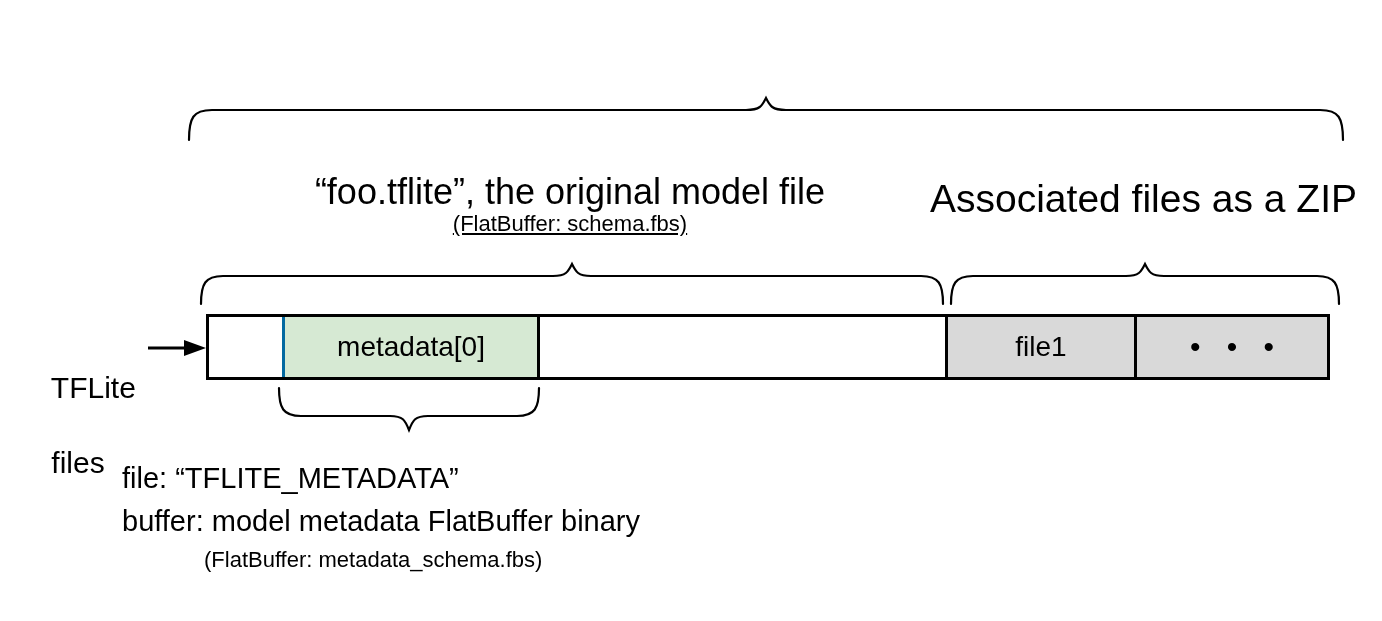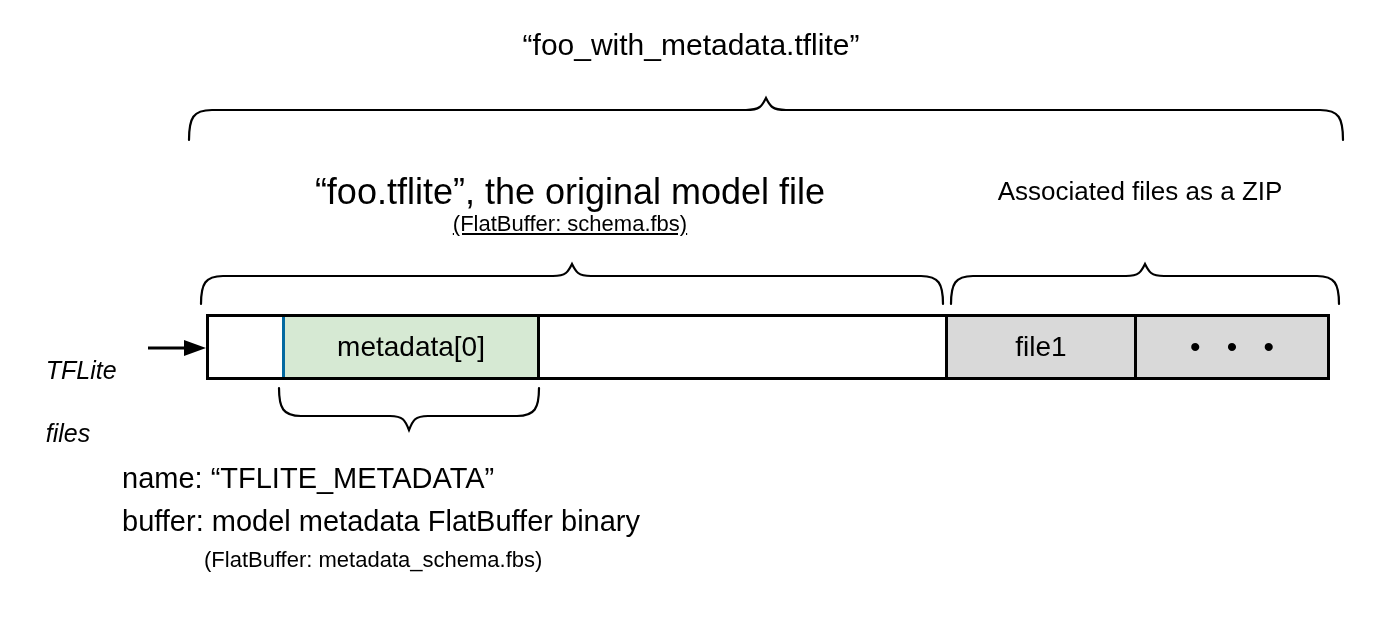--- a/index.html
+++ b/index.html
@@ -51,31 +51,30 @@
     left: 180px;
     top: 212px;
     width: 780px;
     font-size: 22px;
     text-decoration: underline;
   }
   #cap-zip {
     left: 930px;
     top: 177px;
     width: 420px;
-    font-size: 26px;
+    font-size: 39px;
   }
 
   
   #side-label {
     left: 18px;
-    top: 324px;
+    top: 331px;
     width: 130px;
-    font-size: 25px;
+    font-size: 30px;
     line-height: 1.25;
-    font-style: italic;
   }
 
   
   #arrow-wrap {
     position: absolute;
     left: 148px;
     top: 338px;
     width: 60px;
     height: 20px;
   }
@@ -152,21 +151,20 @@
     top: 548px;
     width: 880px;
     font-size: 22px;
   }
 </style>
 </head>
 <body>
 
 <div id="canvas">
 
-  <div class="txt center" id="title-main">“foo_with_metadata.tflite”</div>
 
   <svg class="brace-svg" style="left:186px; top:96px;" width="1160" height="46" viewBox="0 0 1160 46">
     <path class="brace-path" d="M 3 44
              C 3 22, 7 14, 26 14
              L 560 14
              C 574 14, 576 10, 580 2
              C 584 10, 586 14, 600 14
              L 1134 14
              C 1153 14, 1157 22, 1157 44"></path>
   </svg>
@@ -218,17 +216,17 @@
   <svg class="brace-svg" style="left:276px; top:386px;" width="266" height="54" viewBox="0 0 266 54">
     <path class="brace-path" d="M 3 2
              C 3 22, 7 30, 25 30
              L 114 30
              C 127 30, 129 34, 133 44
              C 137 34, 139 30, 152 30
              L 241 30
              C 259 30, 263 22, 263 2"></path>
   </svg>
 
-  <div class="txt left" id="desc-line1">name: “TFLITE_METADATA”</div>
+  <div class="txt left" id="desc-line1">file: “TFLITE_METADATA”</div>
   <div class="txt left" id="desc-line3">(FlatBuffer: metadata_schema.fbs)</div>
   <div class="txt left" id="desc-line2">buffer: model metadata FlatBuffer binary</div>
 
 </div>
 
 </body></html>

